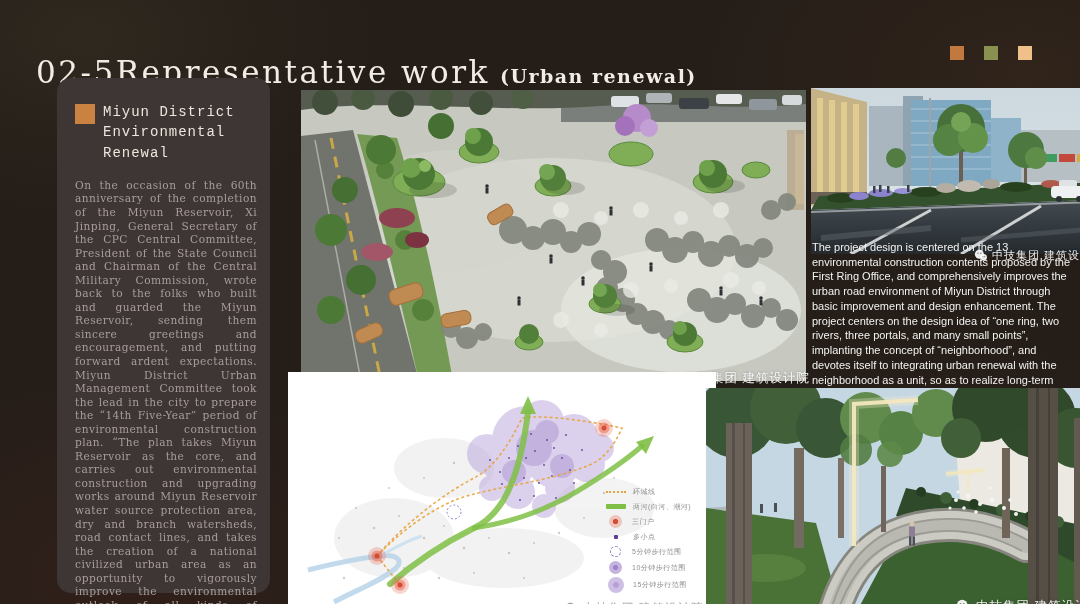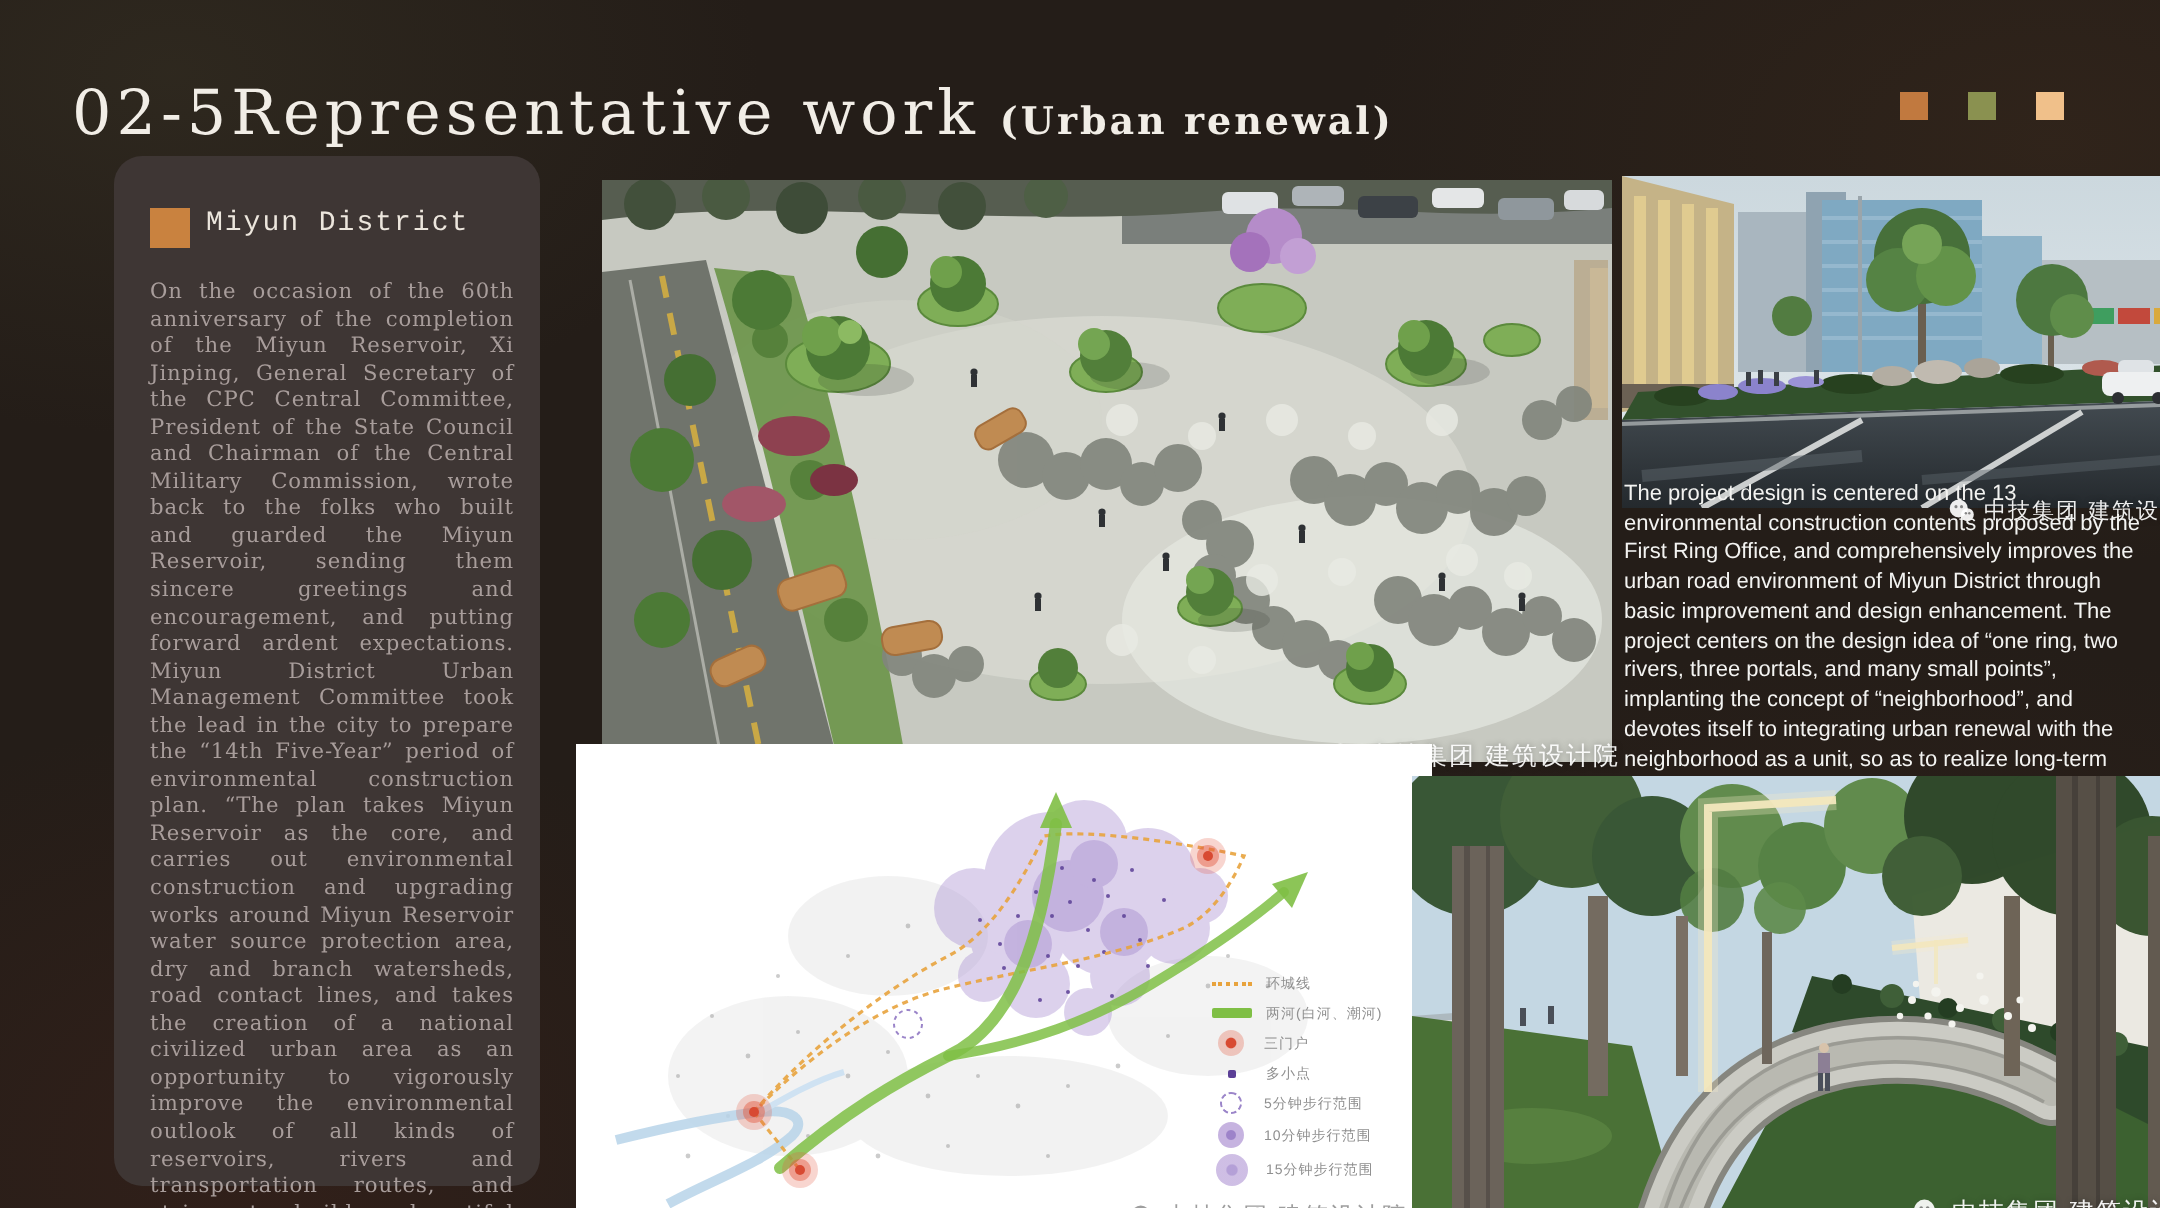--- a/index.html
+++ b/index.html
@@ -7,21 +7,21 @@
     position:relative;width:1080px;height:604px;overflow:hidden;
     font-family:"Liberation Sans","DejaVu Sans",sans-serif;
     background:
       radial-gradient(ellipse 420px 260px at 8% 6%, rgba(70,66,46,.30), transparent 70%),
       radial-gradient(ellipse 500px 300px at 95% 12%, rgba(84,56,34,.25), transparent 70%),
       radial-gradient(ellipse 420px 320px at 12% 96%, rgba(120,46,34,.16), transparent 70%),
       radial-gradient(ellipse 520px 340px at 88% 92%, rgba(96,52,36,.18), transparent 70%),
       #241d18;
   }
   
-  .title-row{position:absolute;left:36px;top:16px;color:#f1ede6;
+  .title-row{position:absolute;left:36px;top:32px;color:#f1ede6;
     font-family:"DejaVu Serif","Liberation Serif",serif;white-space:nowrap;}
   .title-main{font-size:31px;letter-spacing:2.5px;font-weight:400;}
   .title-suffix{font-size:19px;letter-spacing:1.5px;margin-left:10px;}
   .palette{position:absolute;left:950px;top:46px;display:flex;gap:20px;}
   .palette .sq{width:14px;height:14px;display:inline-block;}
   
   .left-panel{position:absolute;left:57px;top:78px;width:213px;height:515px;
     background:#3e3634;border-radius:14px;box-sizing:border-box;padding:24px 14px 0 18px;}
   .panel-heading{display:flex;gap:8px;align-items:flex-start;}
   .bullet{width:20px;height:20px;flex:0 0 auto;margin-top:2px;}
@@ -81,20 +81,21 @@
     <span class="sq" style="background: rgb(193, 121, 63);"></span>
     <span class="sq" style="background: rgb(138, 145, 80);"></span>
     <span class="sq" style="background: rgb(240, 192, 138);"></span>
   </div>
 
   <aside class="left-panel">
     <div class="panel-heading">
       <span class="bullet" style="background: rgb(201, 130, 63);"></span>
       <div class="heading-text">
         <div>Miyun District</div>
+        <div>Environmental Renewal</div>
       </div>
     </div>
     <p class="panel-body">On the occasion of the 60th anniversary of the completion of the Miyun Reservoir, Xi Jinping, General Secretary of the CPC Central Committee, President of the State Council and Chairman of the Central Military Commission, wrote back to the folks who built and guarded the Miyun Reservoir, sending them sincere greetings and encouragement, and putting forward ardent expectations. Miyun District Urban Management Committee took the lead in the city to prepare the “14th Five-Year” period of environmental construction plan. “The plan takes Miyun Reservoir as the core, and carries out environmental construction and upgrading works around Miyun Reservoir water source protection area, dry and branch watersheds, road contact lines, and takes the creation of a national civilized urban area as an opportunity to vigorously improve the environmental outlook of all kinds of reservoirs, rivers and transportation routes, and strives to build a beautiful shoreline in Miyun.</p>
   </aside>
 
   <figure class="img main-render">
     <svg width="505" height="291" viewBox="0 0 505 291">
       <rect width="505" height="291" fill="#c7c9c1"></rect>
       <ellipse cx="250" cy="160" rx="185" ry="92" fill="#dde0d7" opacity=".6"></ellipse>
       <ellipse cx="380" cy="220" rx="120" ry="62" fill="#e6e8e1" opacity=".7"></ellipse>

